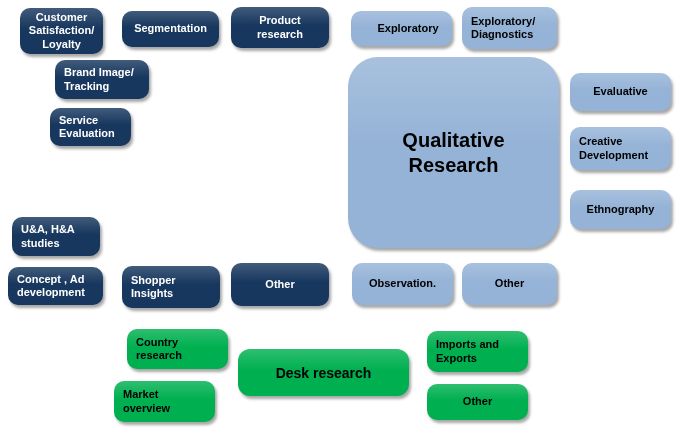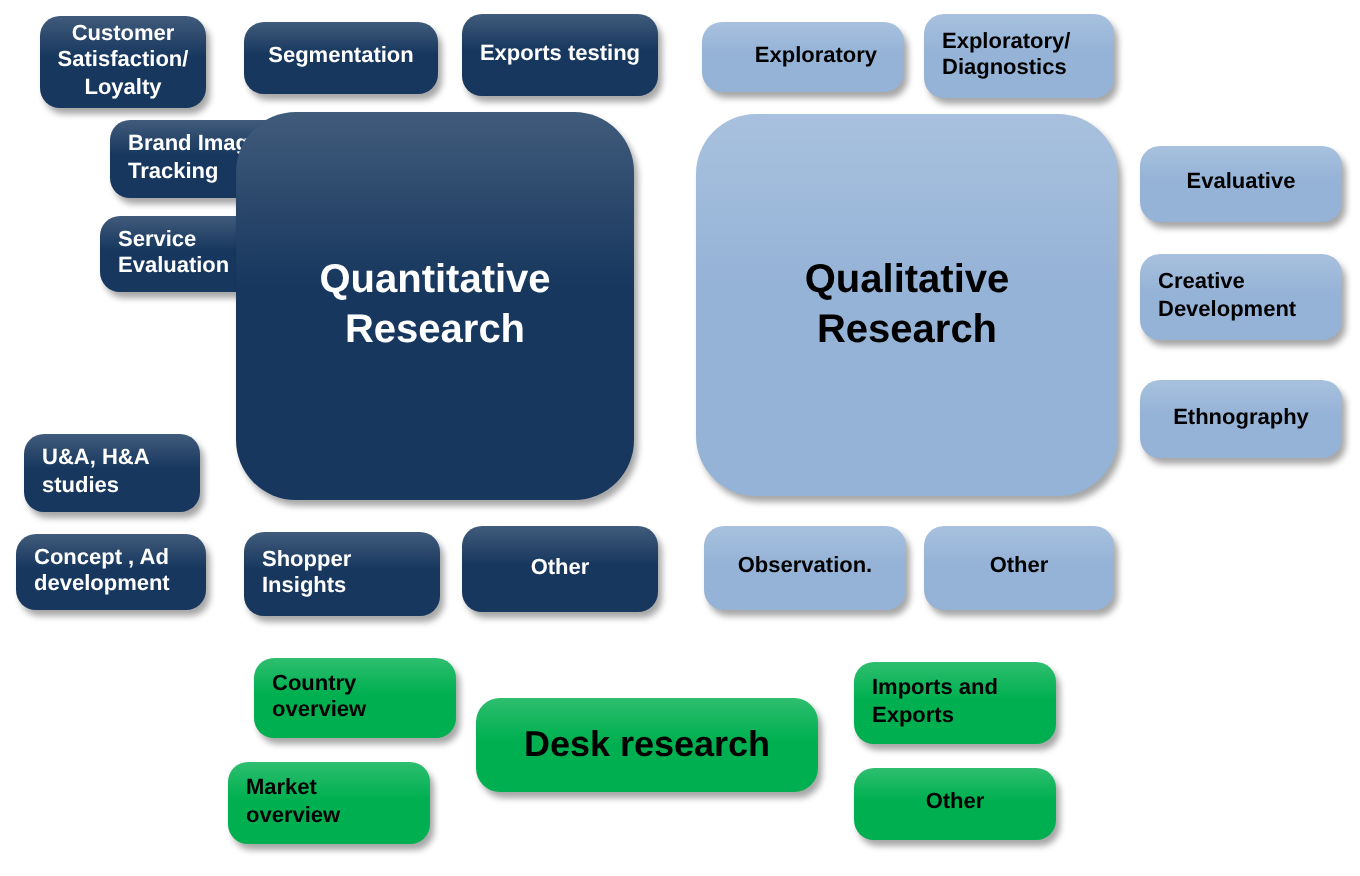--- a/index.html
+++ b/index.html
@@ -21,43 +21,42 @@
     box-shadow:2px 3px 3px rgba(0,0,0,0.35);
     background-image:linear-gradient(to bottom, rgba(255,255,255,0.18), rgba(255,255,255,0) 45%);
   }
   .navy{background-color:var(--dark-navy,#17375E);color:#ffffff;}
   .blue{background-color:var(--light-blue,#95B3D7);color:#000000;}
   .green{background-color:var(--green,#00B050);color:#000000;}
   .sm{font-size:11px;line-height:1.2;padding:4px 7px;}
   .center{text-align:center;}
   .left{justify-content:flex-start;text-align:left;padding-left:9px;}
   .big{border-radius:30px;font-size:20px;line-height:1.25;text-align:center;padding:10px;}
-  .desk{font-size:18px;border-radius:12px;text-align:center;}
+  .desk{font-size:14px;border-radius:12px;text-align:center;}
 </style>
 </head>
 <body>
 
 <div class="canvas">
 
   <div class="box navy sm center" style="left:20px;top:8px;width:83px;height:46px;">Customer Satisfaction/ Loyalty</div>
 
   <div class="box navy sm left" style="left:12px;top:60px;width:94px;height:39px;margin-left:43px;">Brand Image/ Tracking</div>
 
   <div class="box navy sm left" style="left:20px;top:108px;width:81px;height:38px;margin-left:30px;">Service Evaluation</div>
 
 
   <div class="box navy sm left" style="left:12px;top:217px;width:88px;height:39px;">U&amp;A, H&amp;A studies</div>
 
   <div class="box navy sm left" style="left:8px;top:267px;width:95px;height:38px;">Concept , Ad development</div>
 
   <div class="box navy sm center" style="left:122px;top:11px;width:97px;height:36px;">Segmentation</div>
 
-  <div class="box navy sm center" style="left:231px;top:7px;width:98px;height:41px;">Exports testing</div>
+  <div class="box navy sm center" style="left:231px;top:7px;width:98px;height:41px;">Product research</div>
 
-  <div class="box navy big" style="left:118px;top:56px;width:199px;height:194px;">Quantitative Research</div>
 
   <div class="box navy sm left" style="left:122px;top:266px;width:98px;height:42px;">Shopper Insights</div>
 
   <div class="box navy sm center" style="left:231px;top:263px;width:98px;height:43px;">Other</div>
 
   <div class="box blue sm center" style="left:351px;top:11px;width:101px;height:35px;padding-left:20px;">Exploratory</div>
 
   <div class="box blue sm left" style="left:462px;top:7px;width:95px;height:42px;">Exploratory/ Diagnostics</div>
 
   <div class="box blue big" style="left:348px;top:57px;width:211px;height:191px;">Qualitative Research</div>
@@ -65,21 +64,21 @@
   <div class="box blue sm center" style="left:570px;top:73px;width:101px;height:38px;">Evaluative</div>
 
   <div class="box blue sm left" style="left:570px;top:127px;width:101px;height:43px;">Creative Development</div>
 
   <div class="box blue sm center" style="left:570px;top:190px;width:101px;height:39px;">Ethnography</div>
 
   <div class="box blue sm center" style="left:352px;top:263px;width:101px;height:42px;">Observation.</div>
 
   <div class="box blue sm center" style="left:462px;top:263px;width:95px;height:42px;">Other</div>
 
-  <div class="box green sm left" style="left:127px;top:329px;width:101px;height:40px;">Country overview</div>
+  <div class="box green sm left" style="left:127px;top:329px;width:101px;height:40px;">Country research</div>
 
   <div class="box green sm left" style="left:114px;top:381px;width:101px;height:41px;">Market overview</div>
 
   <div class="box green desk" style="left:238px;top:349px;width:171px;height:47px;">Desk research</div>
 
   <div class="box green sm left" style="left:427px;top:331px;width:101px;height:41px;">Imports and Exports</div>
 
   <div class="box green sm center" style="left:427px;top:384px;width:101px;height:36px;">Other</div>
 
 </div>

